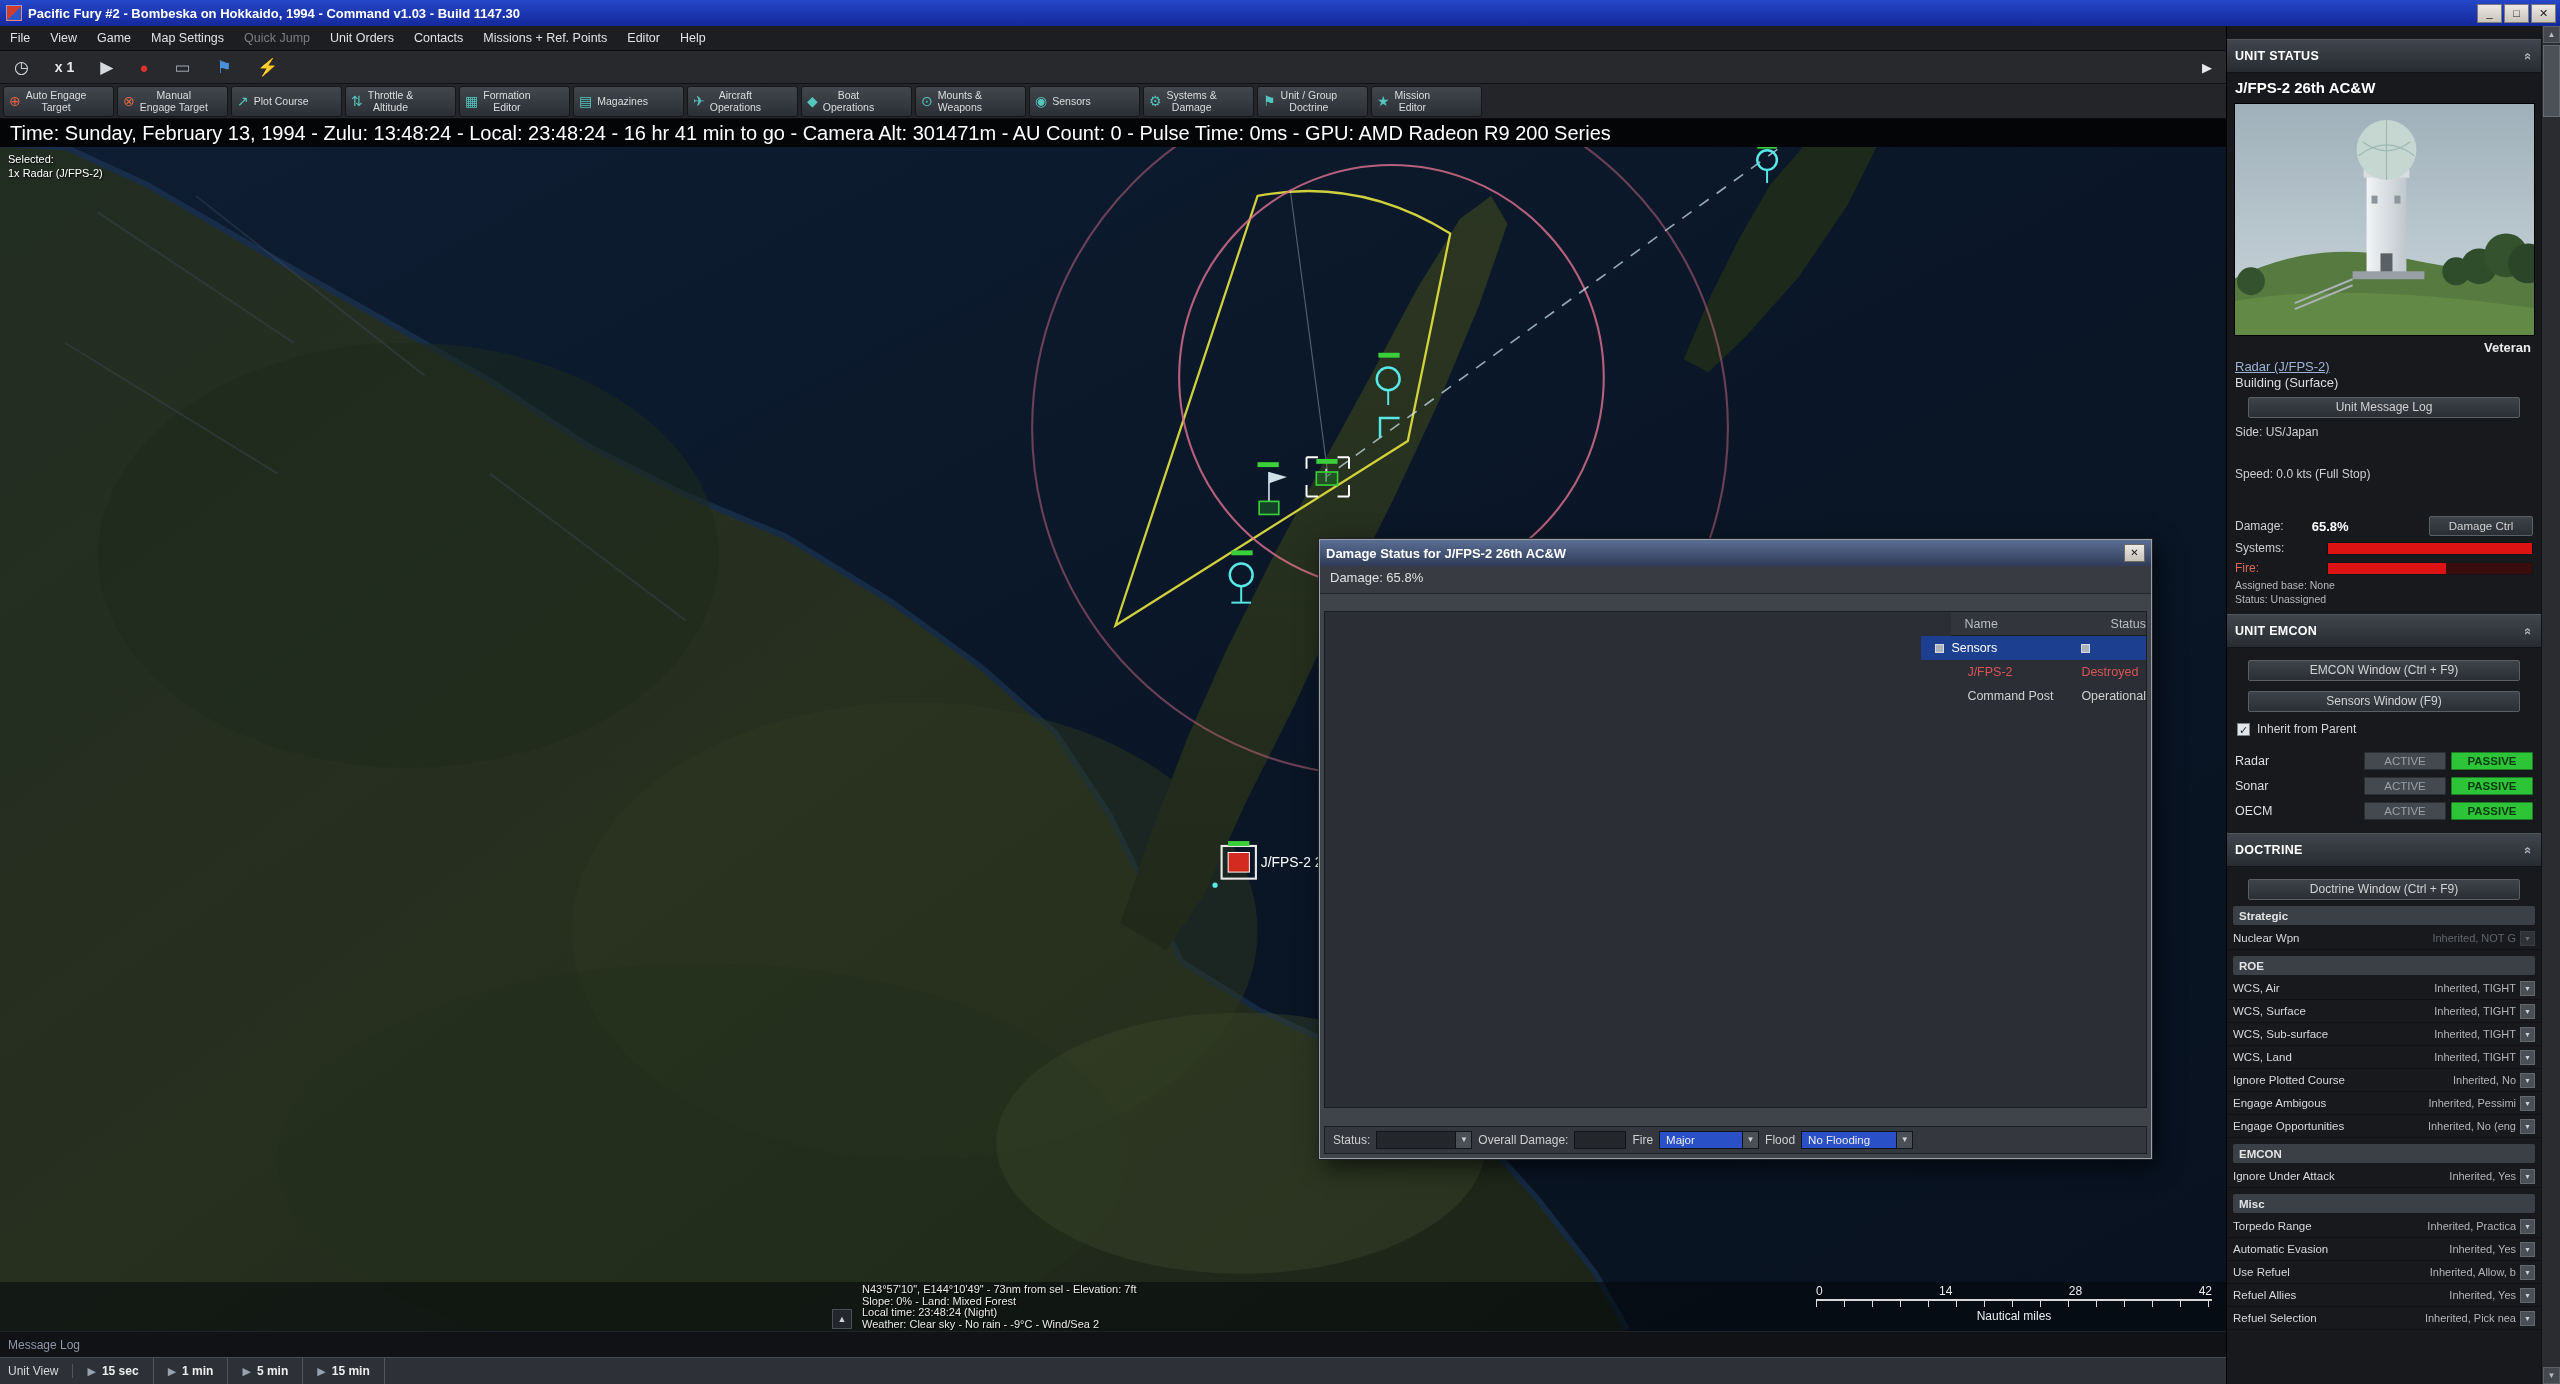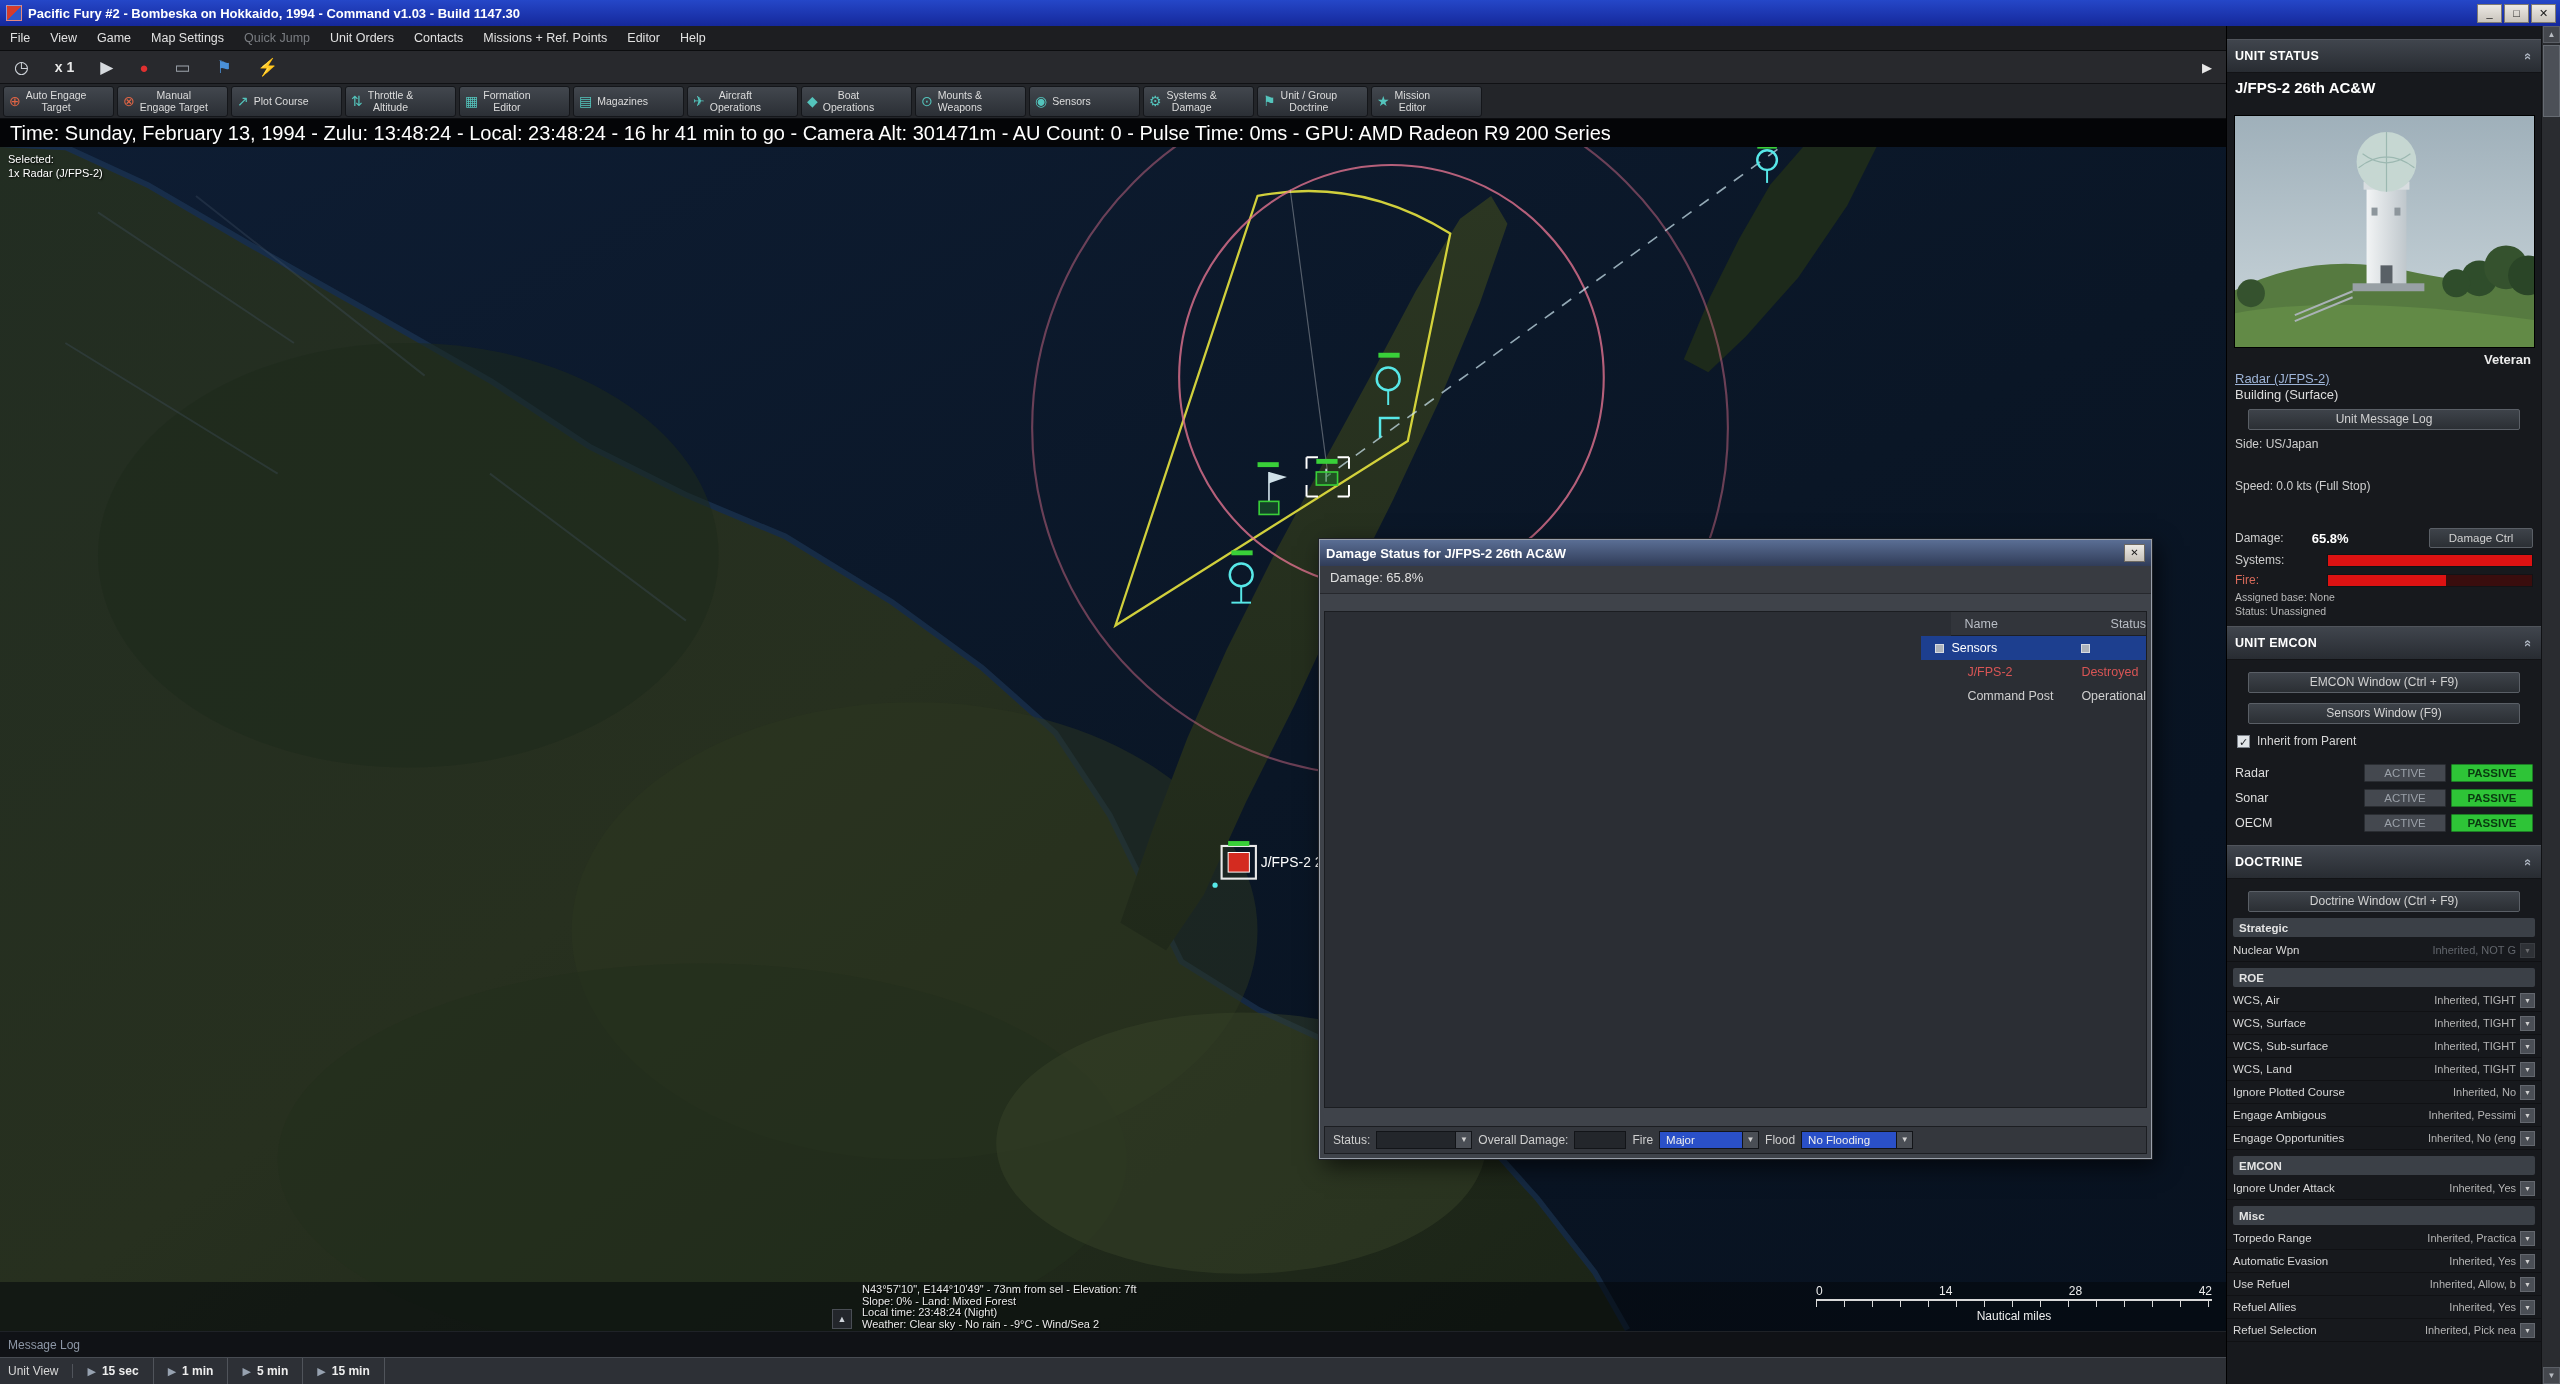--- a/index.html
+++ b/index.html
@@ -113,21 +113,21 @@
   .w-status { width:96px; } .w-fire { width:100px; } .w-flood { width:112px; }
 
   
   .sidebar { position:absolute; left:2226px; top:26px; width:315px; height:1358px; background:#17191d;
     border-left:1px solid #000; overflow:hidden; }
   .shead { height:21px; margin-top:12px; background:linear-gradient(#40454d,#282c32); color:#fff;
     font-size:12.5px; font-weight:bold; letter-spacing:.3px; line-height:21px; padding:16px 8px;
     display:flex; align-items:center; border-top:1px solid #50545b; border-bottom:1px solid #121316; }
   .shead:first-child { margin-top:12px; }
   .chev { margin-left:auto; color:#aeb6c2; transform:rotate(90deg); font-size:13px; }
-  .unitname { font-size:15px; font-weight:bold; color:#fff; padding:6px 8px 19px; }
+  .unitname { font-size:15px; font-weight:bold; color:#fff; padding:6px 8px 7px; }
   .photo { display:block; width:301px; height:233px; margin:0 auto; border:1px solid #000; }
   .vet { text-align:right; font-size:13px; font-weight:bold; color:#ececec; padding:4px 10px 2px; }
   .ulink { padding:2px 8px 0; font-size:13px; }
   .ulink a { color:#9db3d6; }
   .utype { padding:1px 8px; font-size:13px; color:#ddd; }
   .sbtn { display:block; margin:6px auto 4px; width:272px; height:21px; background:linear-gradient(#3e434a,#2b2f34);
     border:1px solid #5a5f66; color:#d2d2d2; font-size:12px; text-align:center; line-height:19px; border-radius:2px; }
   .sline { padding:3px 8px; font-size:12px; color:#cfcfcf; }
   .sline.speed { margin-top:22px; }
   .dmgline { margin-top:30px; padding:2px 8px; display:flex; align-items:center; font-size:12px; color:#cfcfcf;justify-content:flex-end; }

